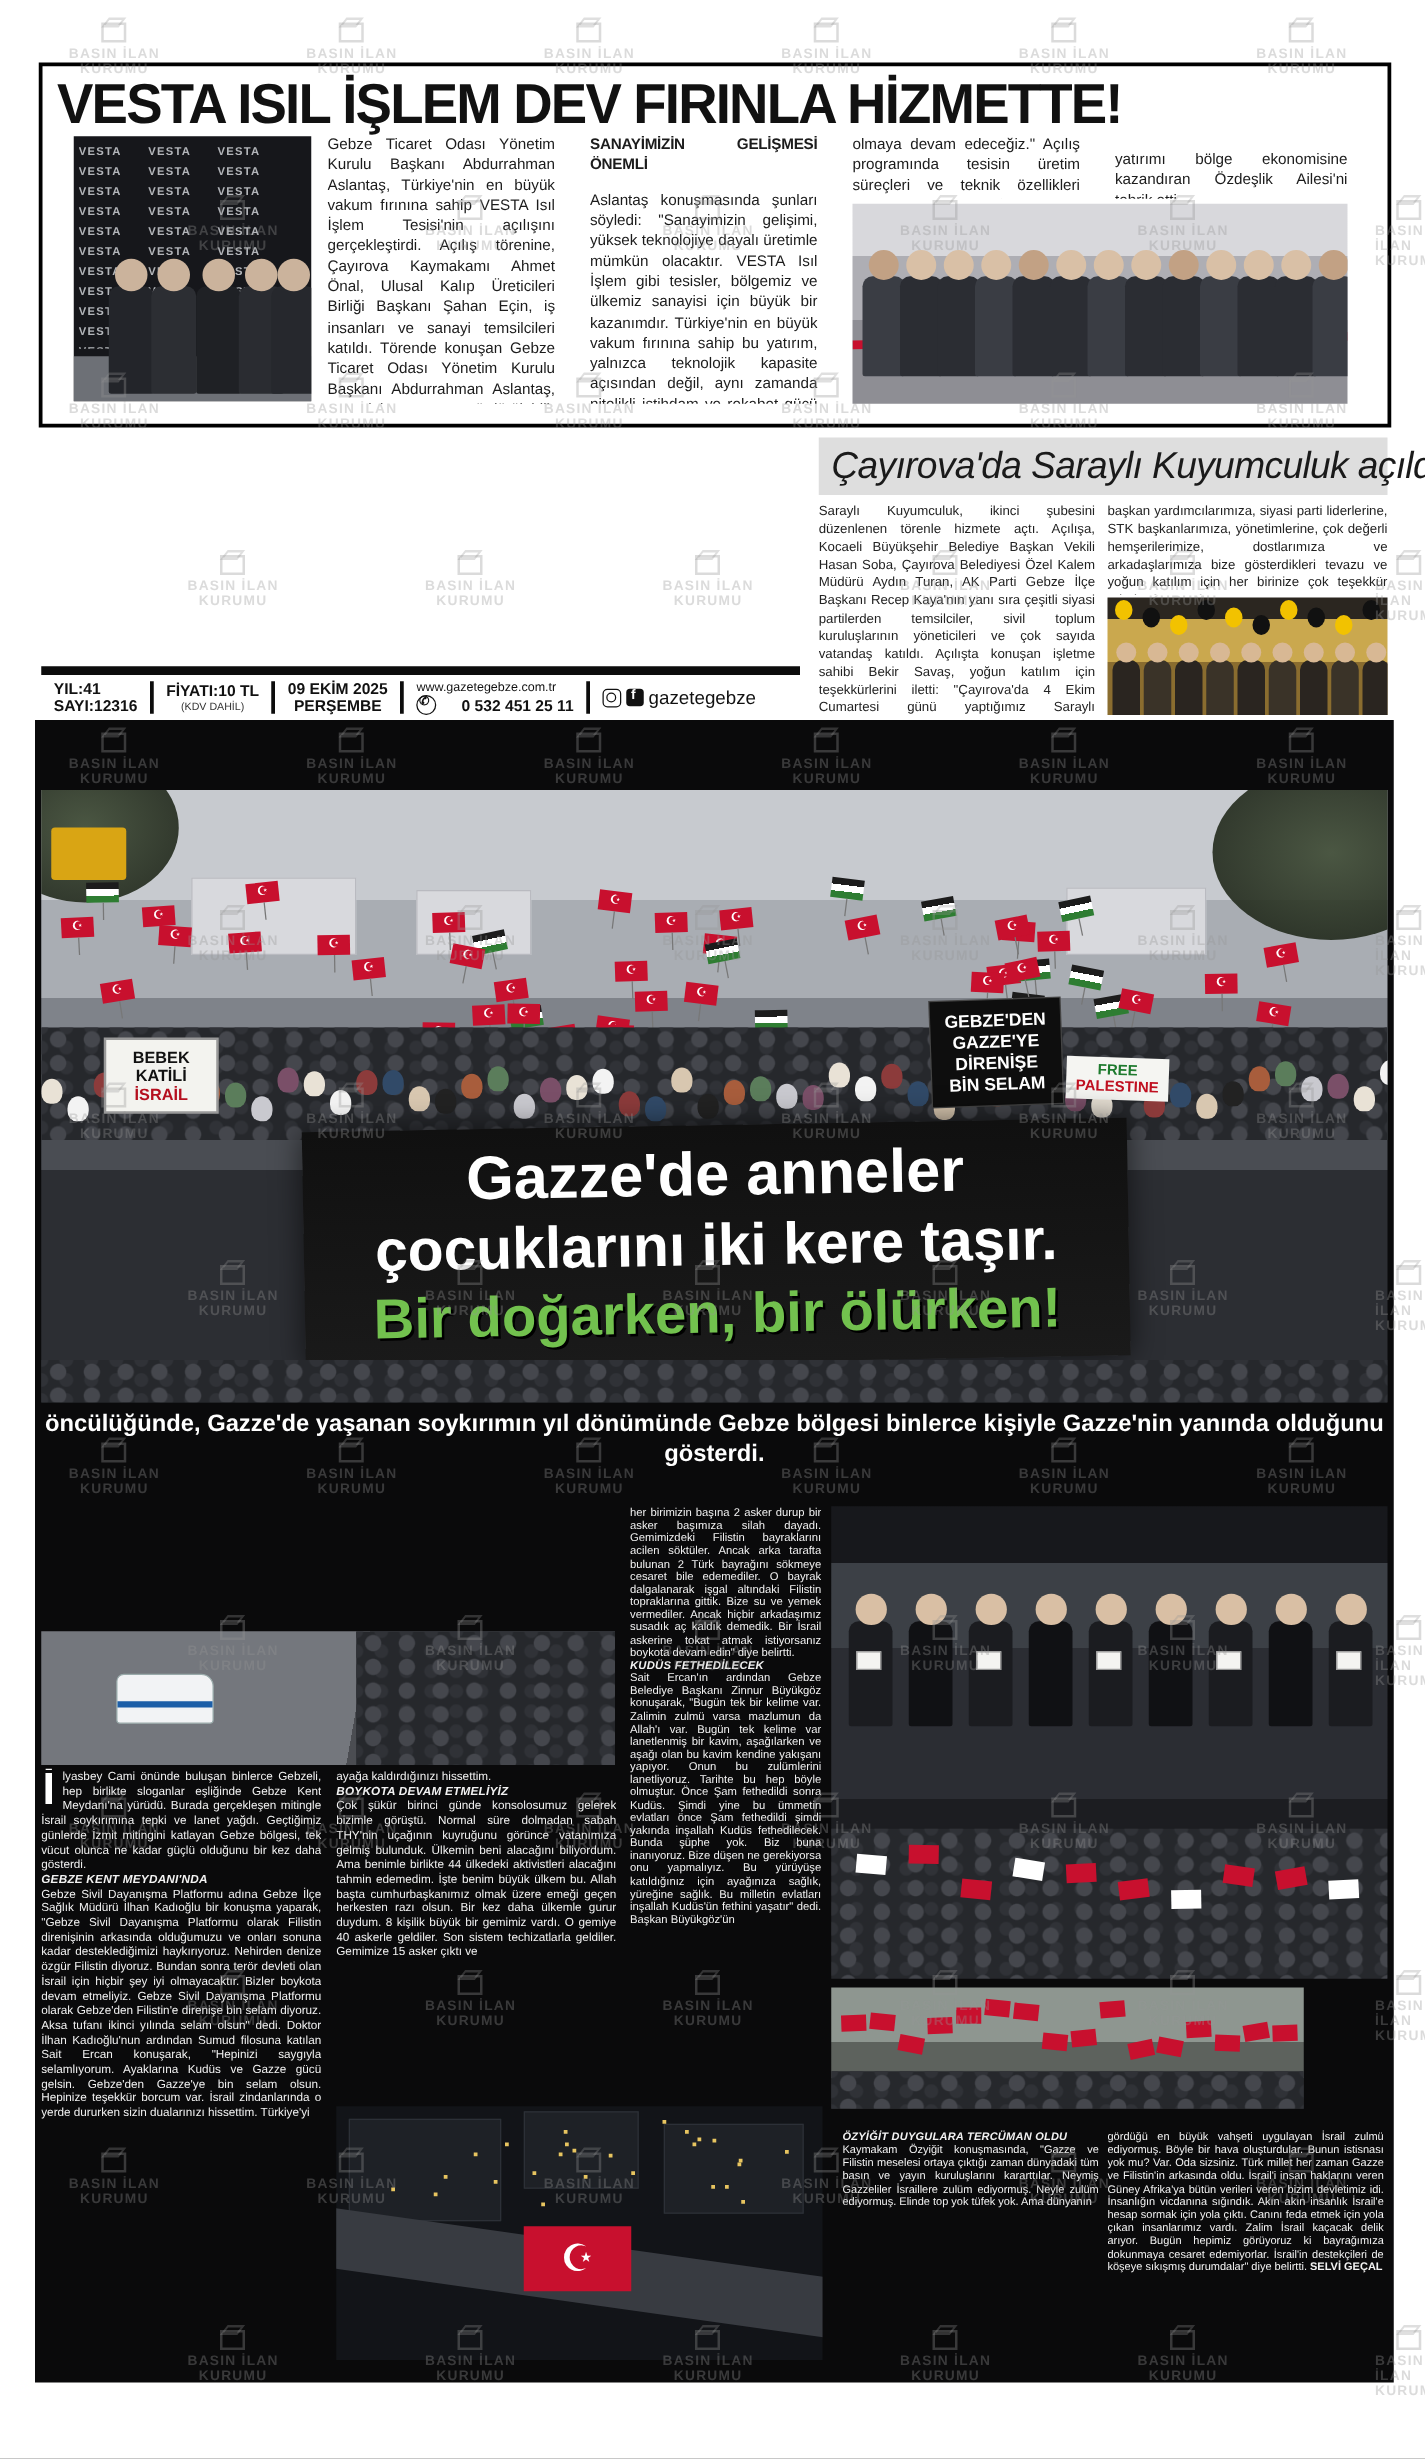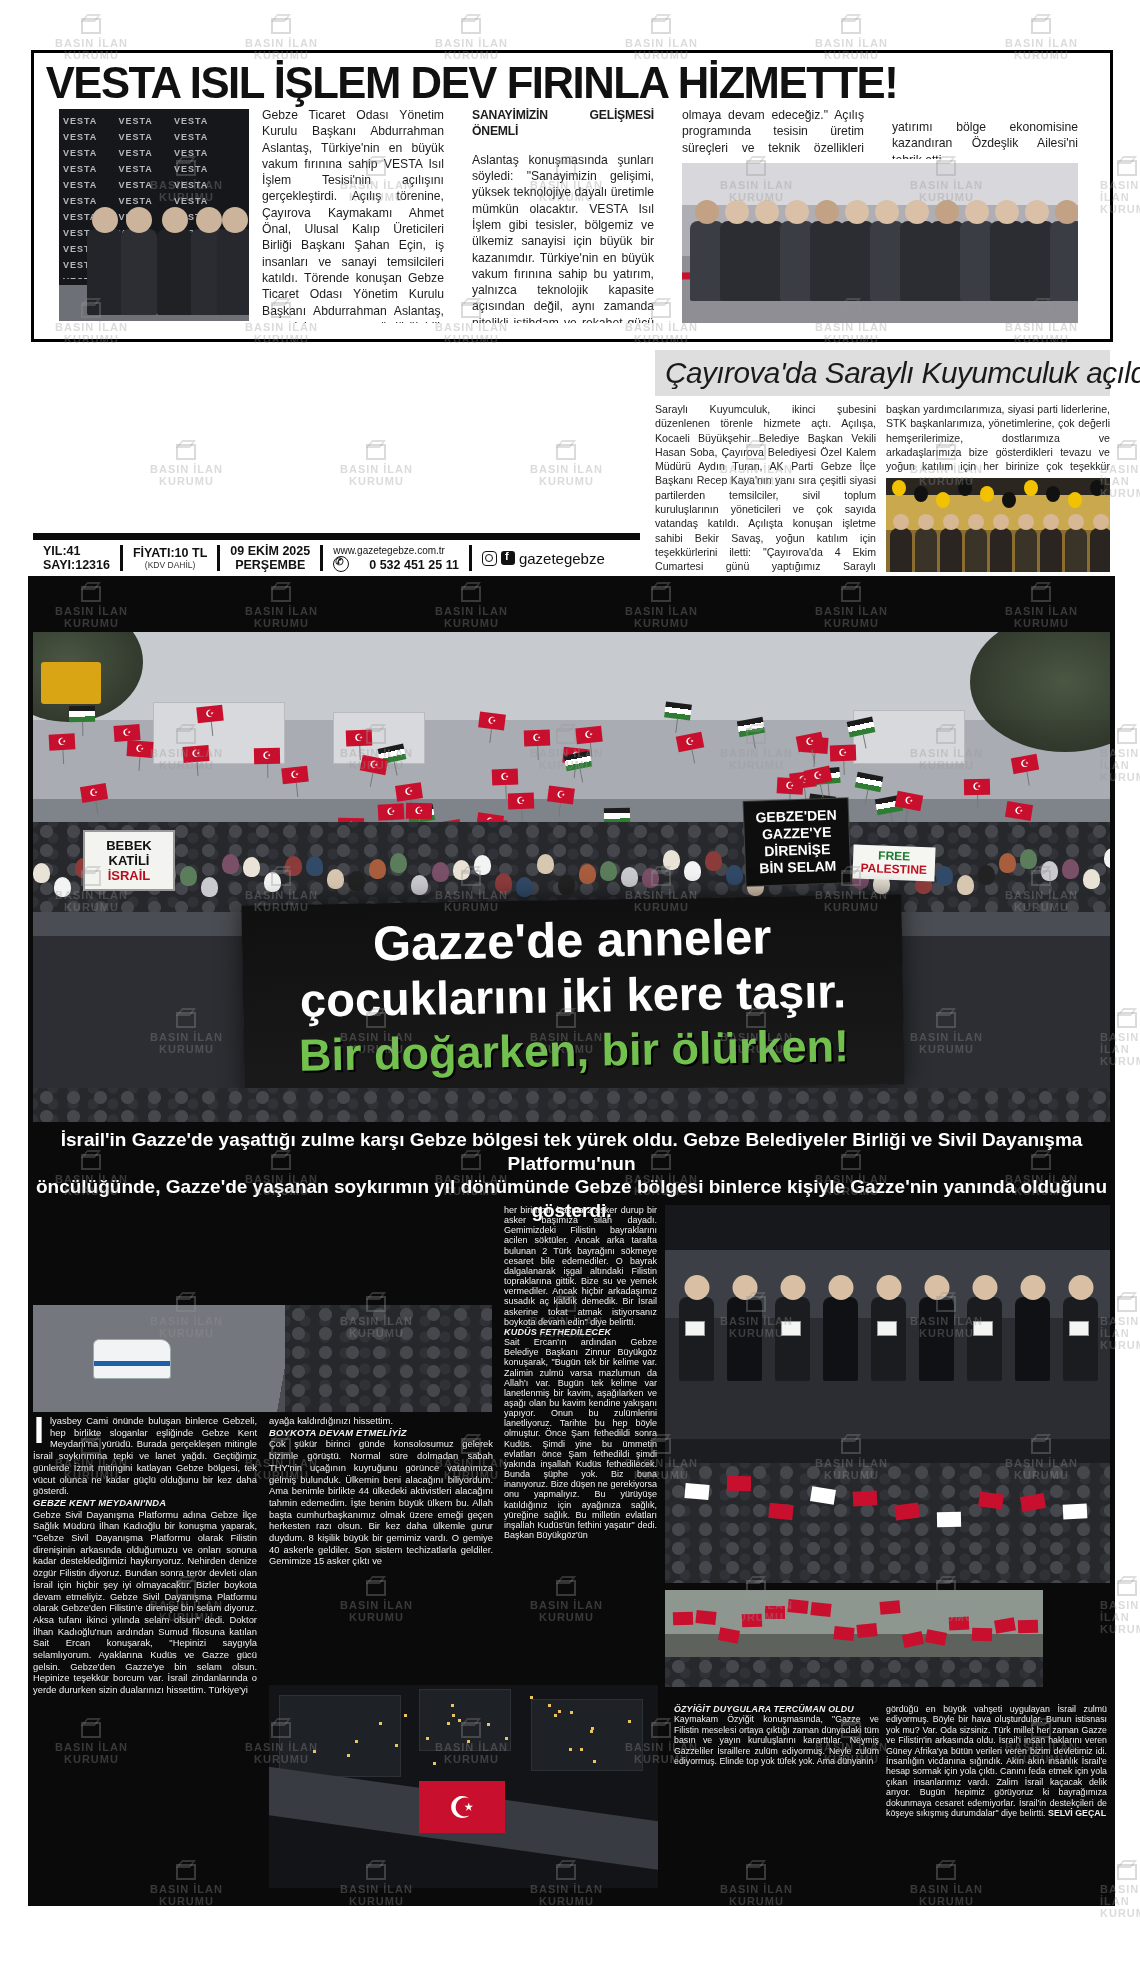--- a/index.html
+++ b/index.html
@@ -428,21 +428,20 @@
 
       <div class="mbanner" style="left:210px;top:268px;width:660px;height:190px;">
         <span class="w1">Gazze'de anneler</span>
         <span class="w2">çocuklarını iki kere taşır.</span>
         <span class="g3">Bir doğarken, bir ölürken!</span>
       </div>
       <div class="crowdtex abs" style="left:0;bottom:0;width:100%;height:34px;"></div>
     </div>
 
     <div class="abs" style="left:0;top:552px;width:100%;">
-      <div class="subhead">İsrail'in Gazze'de yaşattığı zulme karşı Gebze bölgesi tek yürek oldu. Gebze Belediyeler Birliği ve Sivil Dayanışma Platformu'nun</div>
       <div class="subhead">öncülüğünde, Gazze'de yaşanan soykırımın yıl dönümünde Gebze bölgesi binlerce kişiyle Gazze'nin yanında olduğunu gösterdi.</div>
     </div>
 
     <div class="lphoto2 abs photo" id="lphoto2" style="left:5px;top:729px;width:459px;height:107px;">
       <div class="car" style="left:60px;top:34px;width:76px;height:38px;">
         <div class="stripe"></div>
       </div>
       <div class="crowdtex abs" style="right:0;top:0;width:45%;height:100%;"></div>
     </div>
 

